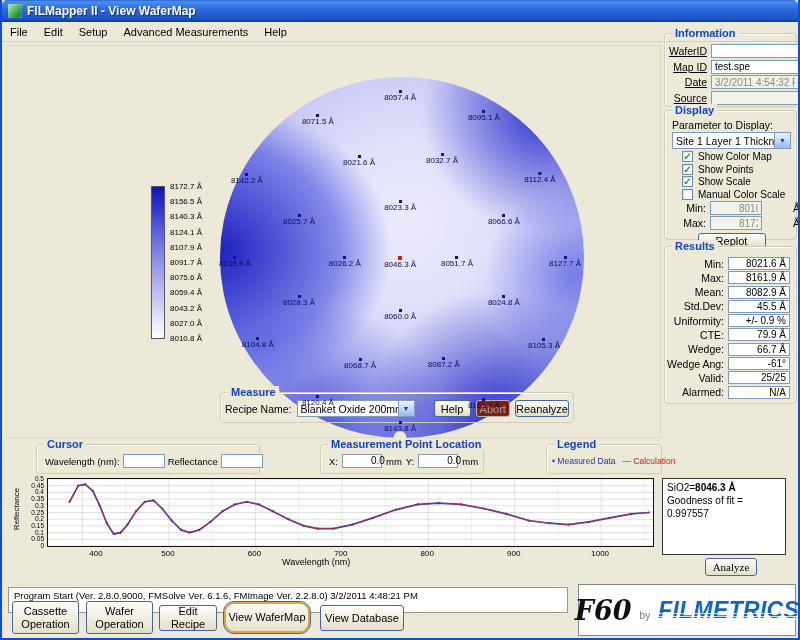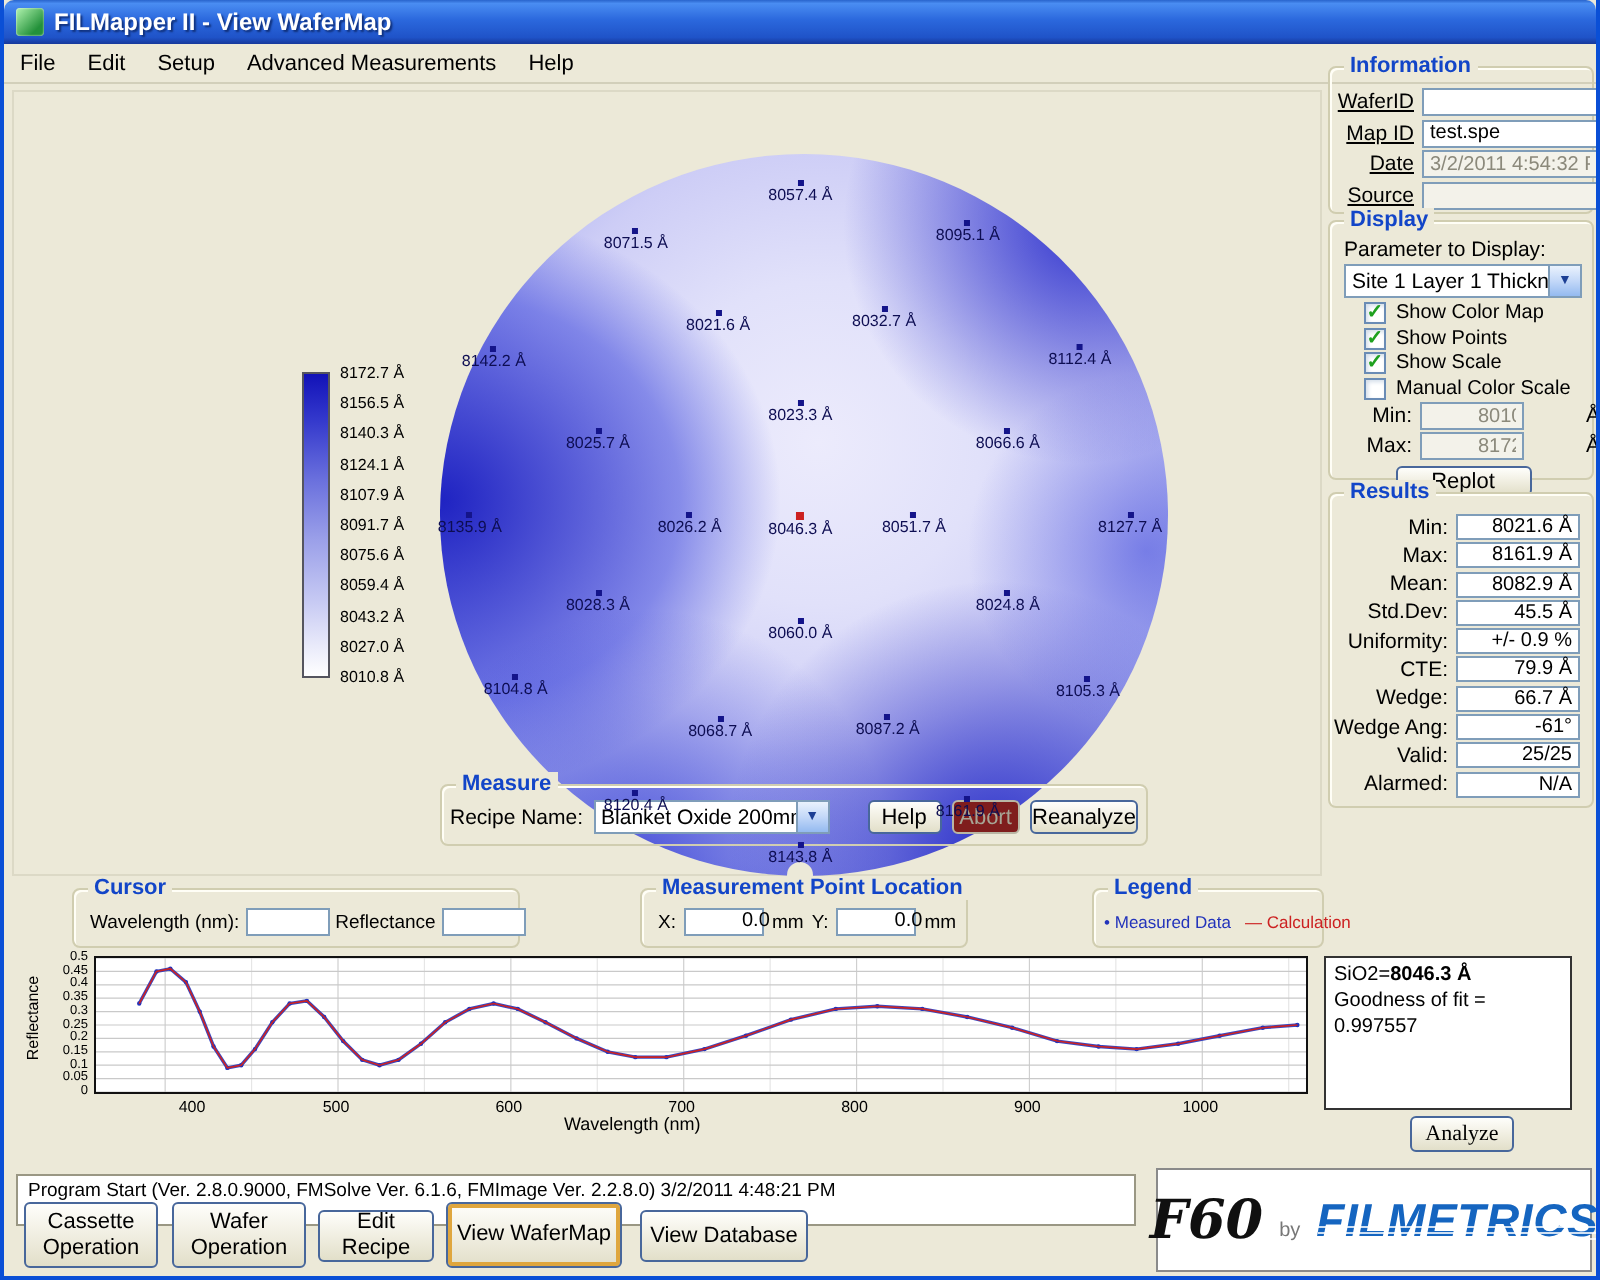--- a/index.html
+++ b/index.html
@@ -461,21 +461,21 @@
     <div class="rrow">
         <span class="lbl">Alarmed:</span>
         <span class="tb">N/A</span>
       </div>
   </div>
 
   <div id="status"><span>Program Start (Ver. 2.8.0.9000, FMSolve Ver. 6.1.6, FMImage Ver. 2.2.8.0)  3/2/2011 4:48:21 PM</span></div>
   <div class="btn btn-nav" style="left:10px;top:601px;width:67px;height:33px;">Cassette Operation</div>
   <div class="btn btn-nav" style="left:84px;top:601px;width:67px;height:33px;">Wafer Operation</div>
   <div class="btn btn-nav accel" style="left:157px;top:605px;width:58px;height:26px;">Edit Recipe</div>
-  <div class="btn btn-nav active" style="left:221px;top:601px;width:88px;height:33px;">View WaferMap</div>
+  <div class="btn btn-nav active" style="left:221px;top:601px;width:88px;height:33px;border-radius:11px;">View WaferMap</div>
   <div class="btn btn-nav accel" style="left:318px;top:605px;width:84px;height:26px;">View Database</div>
 
   <div id="logo">
     <span class="f60">F60</span>
     <span class="by">by</span>
     <span class="brand">FILMETRICS</span>
   </div>
 
 <div class="xtick" style="left: 81px;">400</div>
     <div class="xtick" style="left: 153px;">500</div>

